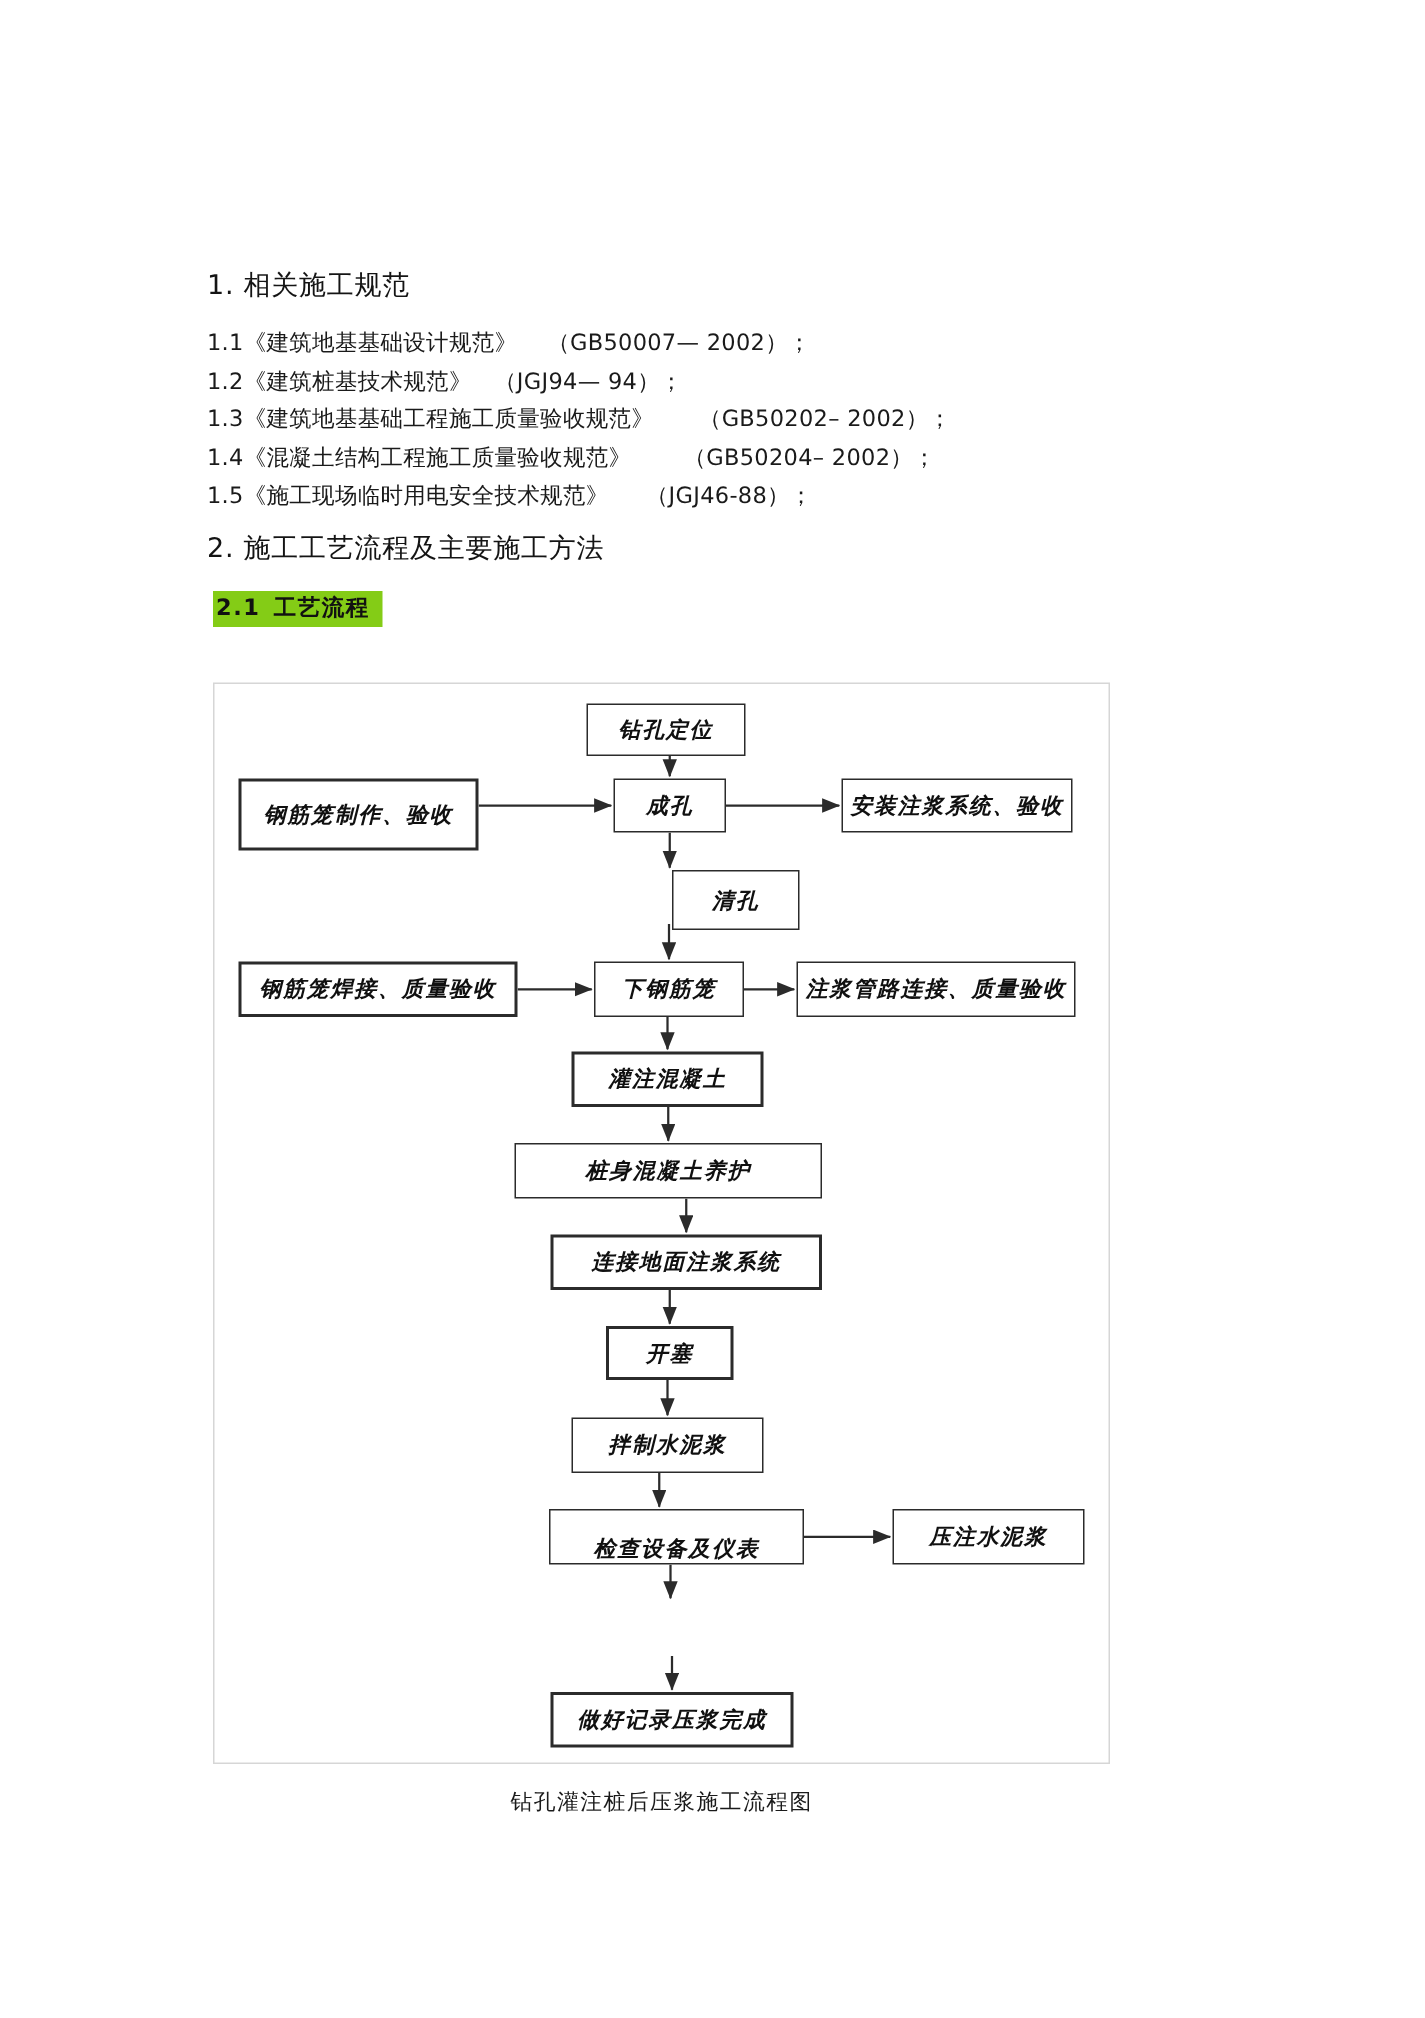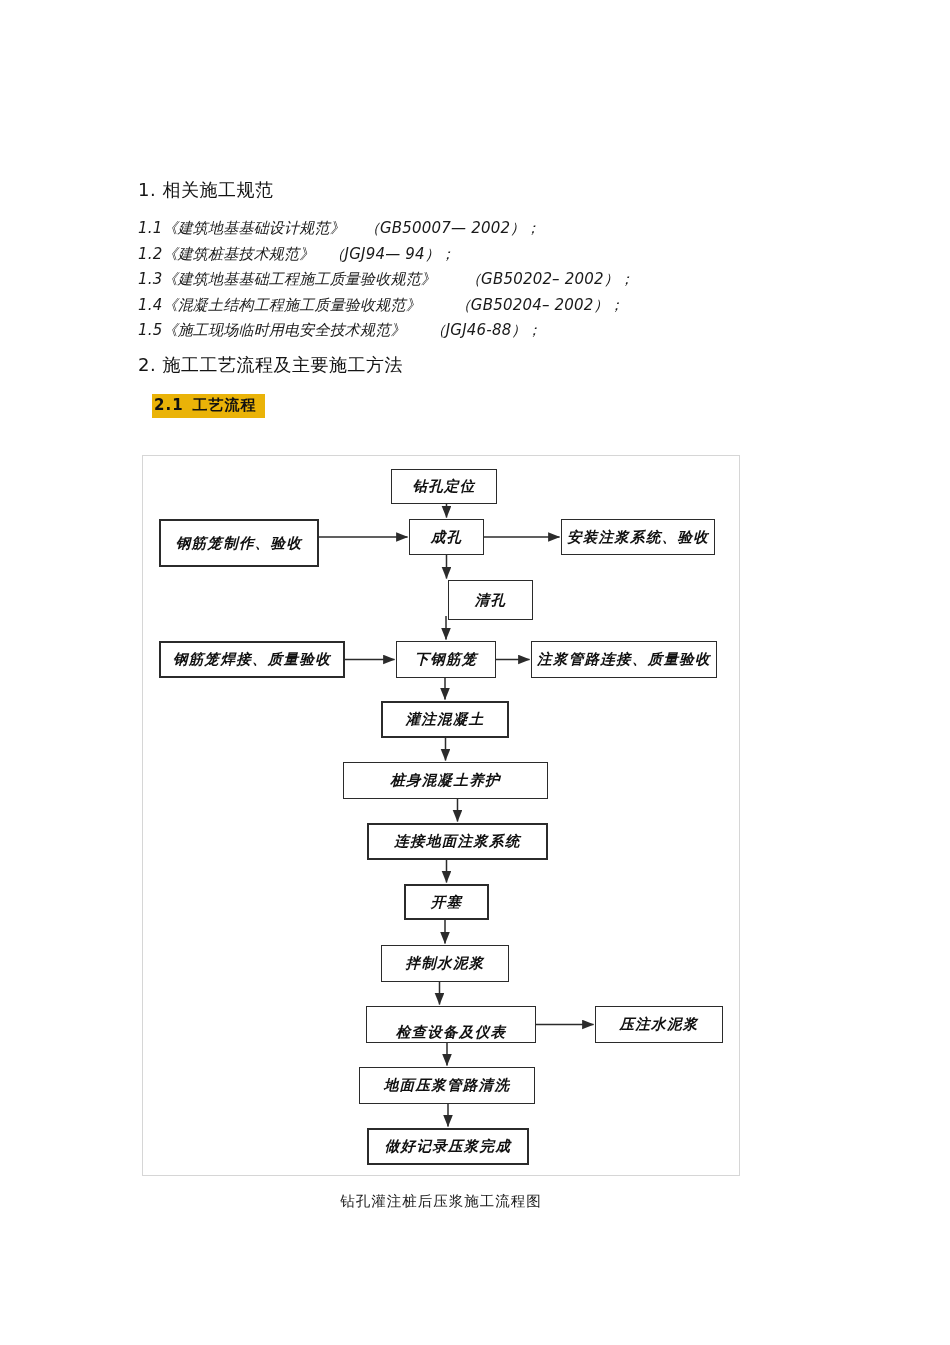--- a/index.html
+++ b/index.html
@@ -53,34 +53,33 @@
     left: 138px;
     top: 216px;
     width: 700px;
   }
   .spec-line {
     font-size: 15px;
     line-height: 25.5px;
     color: #1a1a1a;
     white-space: nowrap;
     letter-spacing: 0.2px;
-    font-style: italic;
   }
   .spec-num { display: inline-block; }
   .spec-name { }
   .spec-code { }
 
   .h-sub {
     position: absolute;
-    left: 152px;
+    left: 142px;
     top: 394px;
     font-size: 15px;
     font-weight: 600;
     color: #111;
-    background: #eab308;
+    background: #84cc16;
     padding: 2px 8px 3px 2px;
     letter-spacing: 1px;
     white-space: nowrap;
   }
   .h-sub .sub-num { margin-right: 9px; }
 
   
   .flow-frame {
     position: absolute;
     left: 142px;
@@ -224,23 +223,20 @@
         </div>
         <div class="node" style="left: 238px; top: 489px; width: 128px; height: 37px;">
           <span>拌制水泥浆</span>
         </div>
         <div class="node" style="left: 223px; top: 550px; width: 170px; height: 37px; align-items: flex-end;">
           <span>检查设备及仪表</span>
         </div>
         <div class="node" style="left: 452px; top: 550px; width: 128px; height: 37px;">
           <span>压注水泥浆</span>
         </div>
-        <div class="node" style="left: 216px; top: 611px; width: 176px; height: 37px;">
-          <span>地面压浆管路清洗</span>
-        </div>
         <div class="node thick" style="left: 224px; top: 672px; width: 162px; height: 37px;">
           <span>做好记录压浆完成</span>
         </div>
       </div>
   </div>
 
   <div class="flow-caption">钻孔灌注桩后压浆施工流程图</div>
 
 </div>
 

